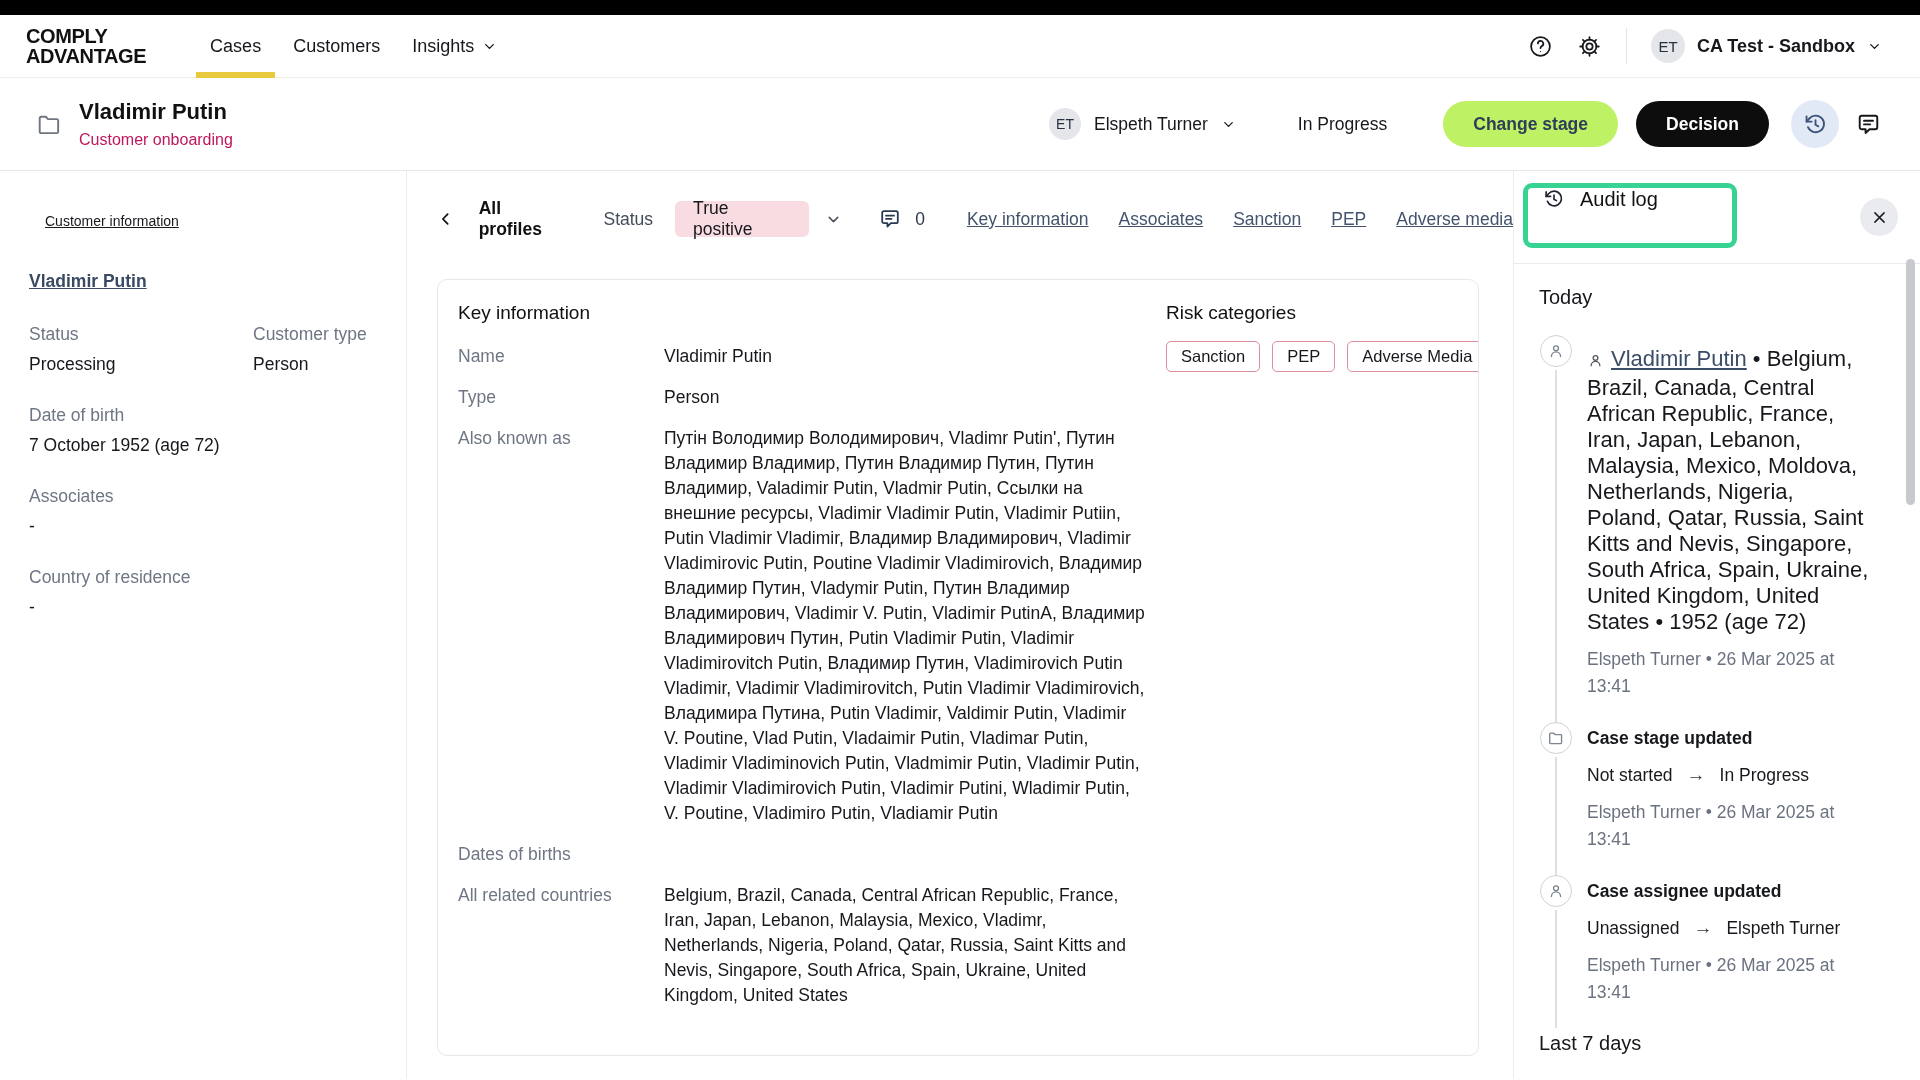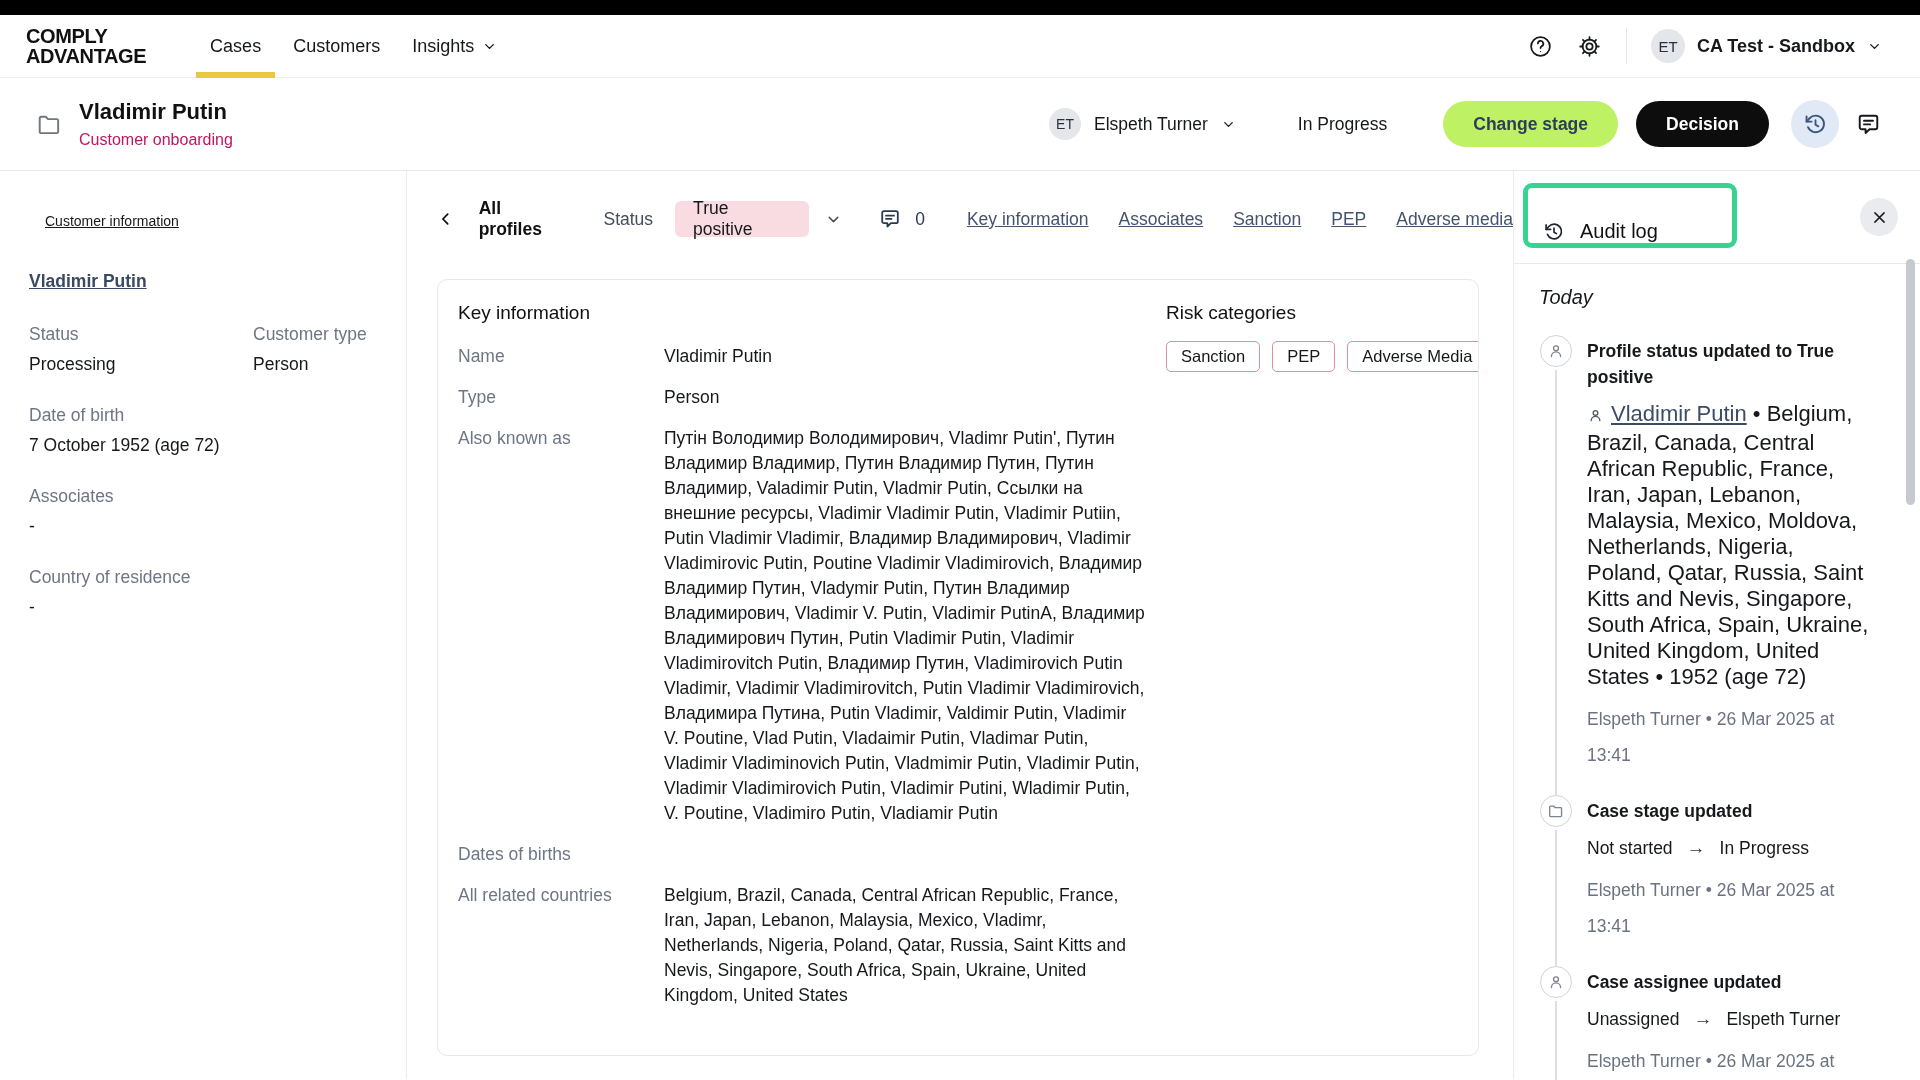--- a/index.html
+++ b/index.html
@@ -104,48 +104,48 @@
   .risk-badges { display:flex; gap:12px; margin-top:17px; }
   .risk-badge { border:1px solid #dd8f9b; border-radius:5px; padding:5px 14px;
                 font-size:16.5px; color:#16181c; white-space:nowrap; }
 
   
   .panel { width:407px; flex-shrink:0; border-left:1px solid #ececec; position:relative;
            background:#fff; }
   .panel-header { height:93px; border-bottom:1px solid #e9eaec; position:relative; }
   .audit-box { position:absolute; left:9px; top:12px; width:214px; height:65px;
                border:5px solid #37d392; border-radius:9px; background:#fff;
-               display:flex; align-items:flex-end; gap:15px; padding-left:15px; }
+               display:flex; align-items:flex-start; gap:15px; padding-left:15px; }
   .audit-box svg { width:22px; height:22px; color:#1f2430; }
   .audit-title { font-size:20px; color:#111; }
   .close-btn { position:absolute; right:22px; top:50%; transform:translateY(-50%);
                width:38px; height:38px; border-radius:50%; background:#e9ebee;
                display:flex; align-items:center; justify-content:center; cursor:pointer;
                color:#1b1d21; }
   .close-btn svg { width:17px; height:17px; }
   .panel-body { padding:22px 46px 0 25px; }
-  .section-label { font-size:20px; color:#16181c; margin:0 0 26px;font-style:italic; }
+  .section-label { font-size:20px; color:#16181c; margin:0 0 26px; }
   .entry { display:flex; }
   .entry-rail { width:34px; flex-shrink:0; margin-right:14px; display:flex;
                 flex-direction:column; align-items:center; }
   .rail-circle { width:32px; height:32px; border-radius:50%; border:1.5px solid #cfd3d9;
                  background:#fff; color:#7b848f; flex-shrink:0;
                  display:flex; align-items:center; justify-content:center; }
   .rail-circle svg { width:18px; height:18px; }
   .rail-line { width:2px; flex:1; background:#dcdfe3; margin-top:3px; }
   .entry-content { min-width:0; padding-bottom:22px; }
   .entry-title { font-size:17.5px; font-weight:700; line-height:26px; margin-top:3px; }
   .entry-detail { margin-top:11px; font-size:22px; line-height:26px; color:#16181c; }
   .inline-person { display:inline-block; vertical-align:-3px; margin-right:7px; color:#555b63; }
   .inline-person svg { width:17px; height:17px; display:inline; }
   .entry-link { color:#3a4c66; text-decoration:underline; cursor:pointer; }
   .entry-change { margin-top:11px; font-size:17.5px; line-height:26px;
                   display:flex; align-items:center; gap:14px; }
   .arrow-glyph { font-size:19px; color:#30343a; }
-  .entry-meta { margin-top:11px; font-size:17.5px; line-height:36px; color:#6b7280; }
+  .entry-meta { margin-top:11px; font-size:17.5px; line-height:27px; color:#6b7280; }
   .last7 { margin:4px 0 0; }
   .scroll-thumb { position:absolute; right:5px; top:88px; width:9px; height:246px;
                   border-radius:5px; background:#c6c9cd; cursor:pointer; }
 </style>
 </head>
 <body>
 
 <div class="black-bar"></div>
 
 <div class="topnav">
@@ -357,21 +357,20 @@
         <div class="entry-rail">
           <div class="rail-circle">
             <svg viewBox="0 0 24 24" fill="none" stroke="currentColor" stroke-width="1.8" stroke-linecap="round" stroke-linejoin="round">
                 <circle cx="12" cy="8.4" r="3.3"></circle>
                 <path d="M5.9 19.3a6.1 6.1 0 0 1 12.2 0"></path>
               </svg>
           </div>
           <div class="rail-line"></div>
         </div>
         <div class="entry-content">
-          <div class="entry-title">Profile status updated to True positive</div>
           <div class="entry-detail">
             <span class="inline-person">
               <svg viewBox="0 0 24 24" fill="none" stroke="currentColor" stroke-width="1.9" stroke-linecap="round" stroke-linejoin="round">
                   <circle cx="12" cy="8.4" r="3.3"></circle>
                   <path d="M5.9 19.3a6.1 6.1 0 0 1 12.2 0"></path>
                 </svg>
             </span><a class="entry-link">Vladimir Putin</a>
             <span>• Belgium, Brazil, Canada, Central African Republic, France, Iran, Japan, Lebanon, Malaysia, Mexico, Moldova, Netherlands, Nigeria, Poland, Qatar, Russia, Saint Kitts and Nevis, Singapore, South Africa, Spain, Ukraine, United Kingdom, United States • 1952 (age 72)</span>
           </div>
           <div class="entry-meta">Elspeth Turner • 26 Mar 2025 at 13:41</div>

